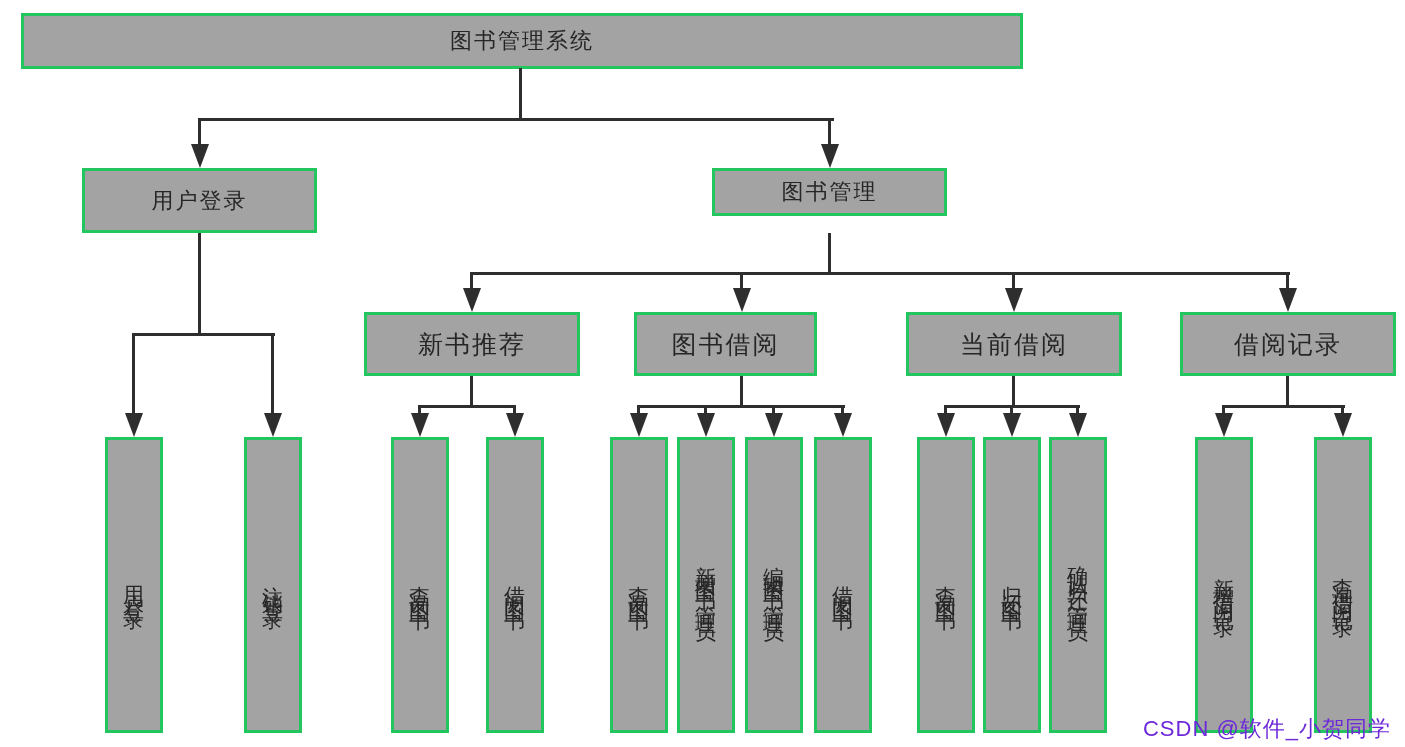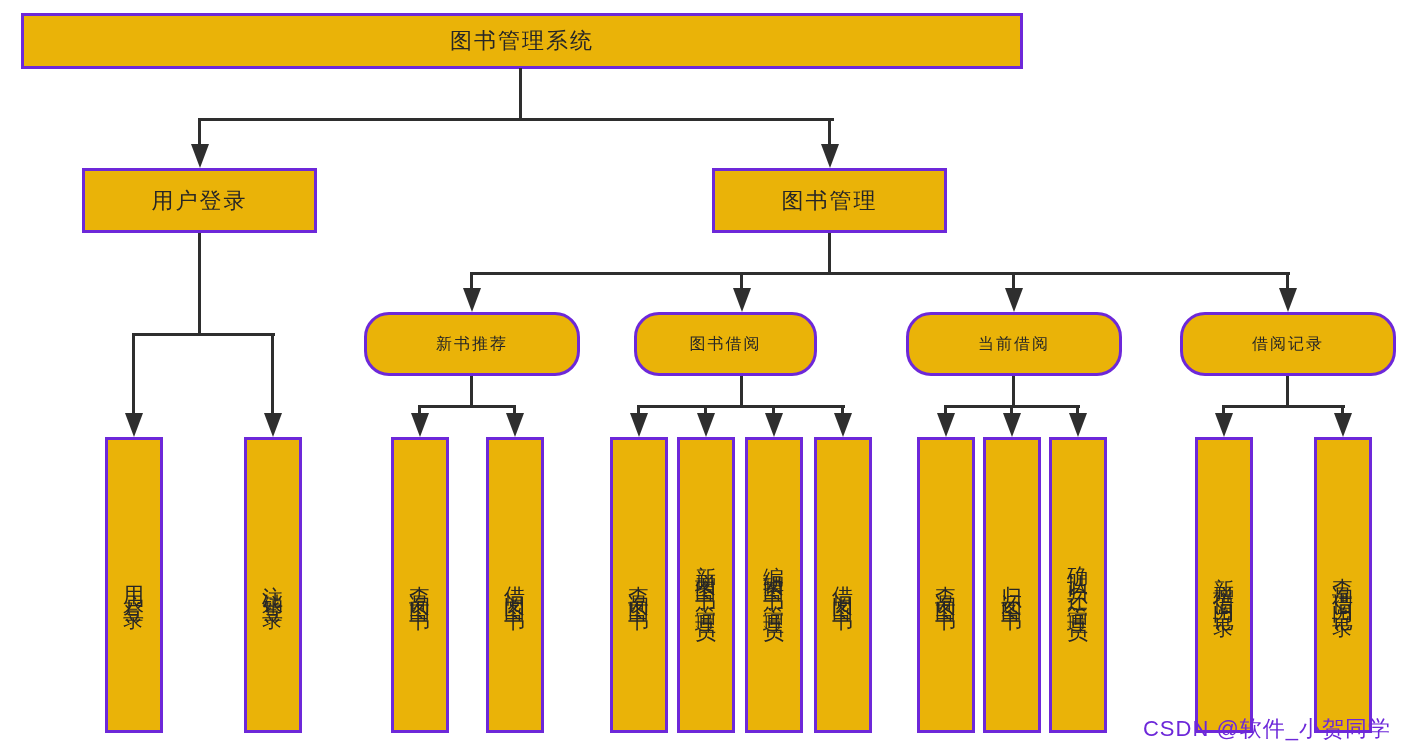--- a/index.html
+++ b/index.html
@@ -6,29 +6,29 @@
   body {
     width: 1405px; height: 747px;
     background: #ffffff;
     position: relative;
     overflow: hidden;
     font-family: "Liberation Sans", "DejaVu Sans", sans-serif;
   }
   .box {
     position: absolute;
     box-sizing: border-box;
-    border: 3px solid #6d28d9;
-    background: #eab308;
+    border: 3px solid #22c55e;
+    background: #a3a3a3;
     display: flex;
     align-items: center;
     justify-content: center;
     color: #262626;
   }
   .hbox { font-size: 22px; letter-spacing: 2px; }
-  .l3box { font-size: 16px; letter-spacing: 2px; border-radius: 25px; }
+  .l3box { font-size: 25px; letter-spacing: 2px; }
   .leaf {
     top: 437px; width: 58px; height: 296px;
     font-size: 21px;
   }
   .leaf span {
     writing-mode: vertical-rl;
     letter-spacing: 8px;
     line-height: 1;
     white-space: nowrap;
   }
@@ -59,21 +59,21 @@
 <body>
 
 <div class="box hbox" style="left:21px; top:13px; width:1002px; height:56px;">
   <span>图书管理系统</span>
 </div>
 
 <div class="box hbox" style="left:82px; top:168px; width:235px; height:65px;">
   <span>用户登录</span>
 </div>
 
-<div class="box hbox" style="left:712px; top:168px; width:235px; height:65px;">
+<div class="box hbox" style="left:712px; top:168px; width:235px; height:48px;">
   <span>图书管理</span>
 </div>
 
 <div class="box l3box" style="left:364px; top:312px; width:216px; height:64px;">
   <span>新书推荐</span>
 </div>
 
 <div class="box l3box" style="left:634px; top:312px; width:183px; height:64px;">
   <span>图书借阅</span>
 </div>

